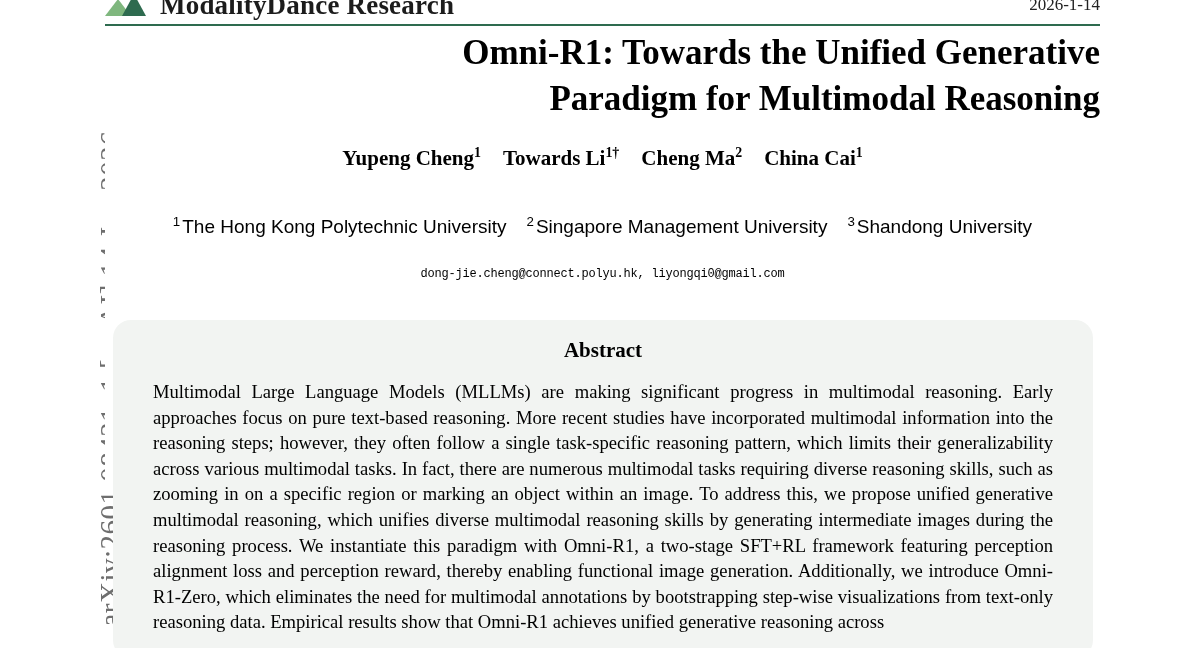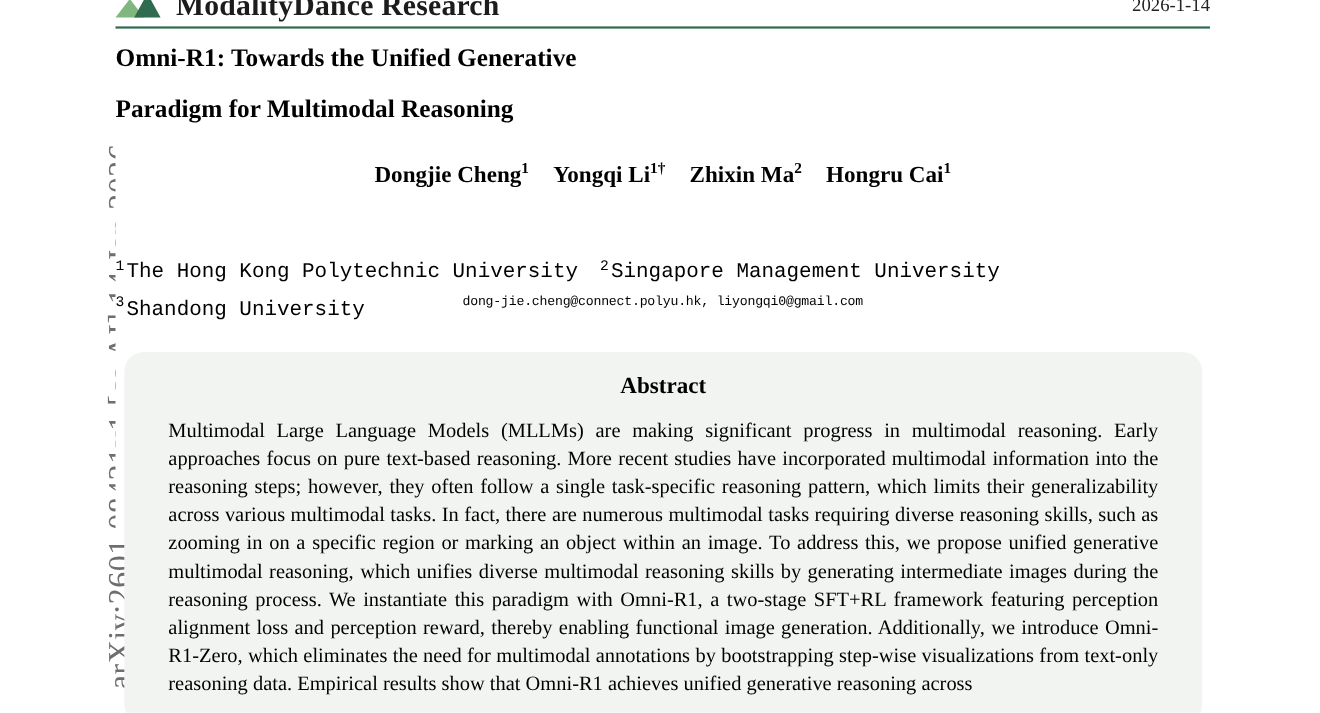--- a/index.html
+++ b/index.html
@@ -107,24 +107,24 @@
     height: 2px;
     background: #2e6b4f;
   }
 
   
   #paper-title {
     position: absolute;
     left: 0px;
     top: 30px;
     width: 995px;
-    text-align: left;
-    font-family: "Liberation Serif", serif;
-    font-weight: bold;
-    font-size: 23px;
+    text-align: right;
+    font-family: "Liberation Serif", serif;
+    font-weight: bold;
+    font-size: 35px;
     line-height: 46px;
     color: #000000;
   }
 
   
   #authors {
     position: absolute;
     left: 0px;
     top: 136px;
     width: 995px;
@@ -149,25 +149,25 @@
     vertical-align: super;
     font-weight: bold;
   }
 
   
   #affiliations {
     position: absolute;
     left: 0px;
     top: 208px;
     width: 995px;
-    font-family: Liberation Mono, monospace;
+    text-align: center;
+    font-family: Liberation Sans, sans-serif;
     font-size: 19px;
     line-height: 27px;
     color: #000000;
-    margin-top: 20px;
   }
   #affiliations .aff {
     white-space: nowrap;
   }
   #affiliations .aff sup {
     font-weight: normal;
     font-size: 0.7em;
     margin-right: 2px;
   }
   #affiliations .gap {
@@ -237,21 +237,21 @@
   </div>
   <div id="banner-rule"></div>
 
   <div id="paper-title">
     <div>Omni-R1: Towards the Unified Generative</div>
     <div>Paradigm for Multimodal Reasoning</div>
   </div>
 
   <div id="authors">
     <span class="arow">
-      <span class="author"><span>Dongjie Cheng</span><sup>1</sup></span><span class="sep"></span><span class="author"><span>Yongqi Li</span><sup>1†</sup></span><span class="sep"></span><span class="author"><span>Zhixin Ma</span><sup>2</sup></span><span class="sep"></span><span class="author"><span>Hongru Cai</span><sup>1</sup></span>
+      <span class="author"><span>Yupeng Cheng</span><sup>1</sup></span><span class="sep"></span><span class="author"><span>Towards Li</span><sup>1†</sup></span><span class="sep"></span><span class="author"><span>Cheng Ma</span><sup>2</sup></span><span class="sep"></span><span class="author"><span>China Cai</span><sup>1</sup></span>
     </span>
   </div>
 
   <div id="affiliations">
     <div>
       <span class="aff"><sup>1</sup><span>The Hong Kong Polytechnic University</span></span><span class="gap"></span><span class="aff"><sup>2</sup><span>Singapore Management University</span></span><span class="gap"></span><span class="aff"><sup>3</sup><span>Shandong University</span></span>
     </div>
   </div>
 
   <div id="emails">dong-jie.cheng@connect.polyu.hk, liyongqi0@gmail.com</div>

